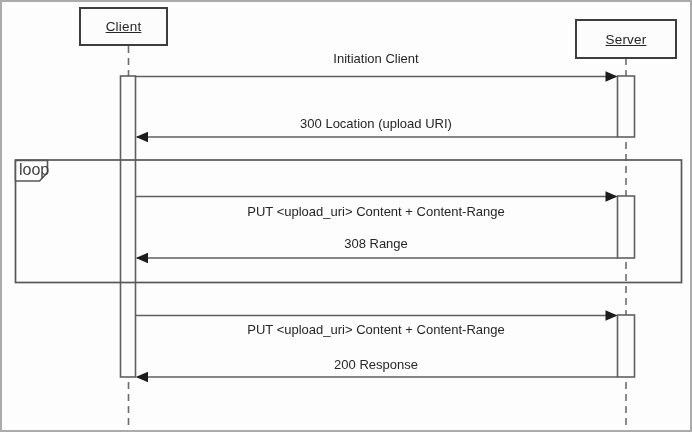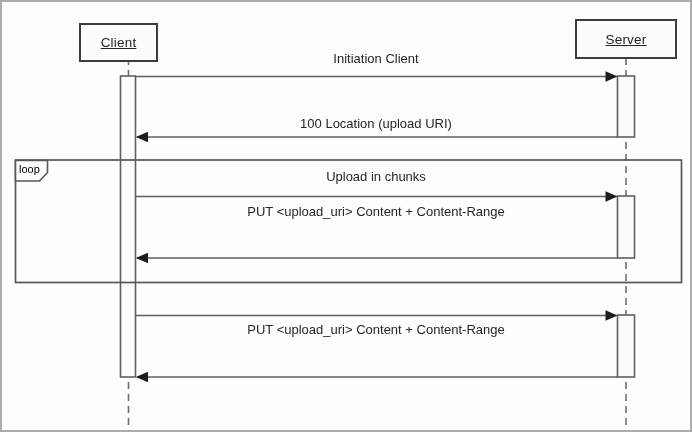--- a/index.html
+++ b/index.html
@@ -16,36 +16,36 @@
   .layer{position:absolute;left:0;top:0;width:692px;height:432px;}
   .actor{
     position:absolute;
     box-sizing:border-box;
     border:2px solid #3d3d3d;
     background:#fcfcfc;
     display:flex;align-items:center;justify-content:center;
     font-size:13.5px;
   }
   .actor span{text-decoration:underline;letter-spacing:.2px;}
-  .actor.client{left:77px;top:5px;width:79px;height:39px;margin-top:16px;}
+  .actor.client{left:77px;top:5px;width:89px;height:39px;}
   .actor.server{left:573px;top:17px;width:102px;height:40px;}
   .msg{
     position:absolute;
     left:133px;width:482px;
     text-align:center;
     font-size:13px;
     line-height:15px;
     white-space:nowrap;
   }
   .loop-op{
     position:absolute;
     left:17px;top:160px;
-    font-size:11px;
+    font-size:16px;
     line-height:15px;
-    color:#000000;
+    color:#404040;
   }
 </style>
 </head>
 <body>
 
 <div class="stage">
 
   <svg class="layer" viewBox="0 0 692 432">
 
     <line x1="126.5" y1="44" x2="126.5" y2="429" stroke="#6e6e6e" stroke-width="1.6" stroke-dasharray="7 5"></line>
@@ -78,20 +78,21 @@
   <div class="actor client">
     <span>Client</span>
   </div>
   <div class="actor server">
     <span>Server</span>
   </div>
 
   <div class="loop-op">loop</div>
 
   <div class="msg" style="top:49px">Initiation Client</div>
-  <div class="msg" style="top:114px">100 Location (upload URI)</div>
+  <div class="msg" style="top:114px">300 Location (upload URI)</div>
 
-  <div class="msg" style="top:167px">Upload in chunks</div>
   <div class="msg" style="top:202px">PUT &lt;upload_uri&gt; Content + Content-Range</div>
+  <div class="msg" style="top:234px">308 Range</div>
 
   <div class="msg" style="top:320px">PUT &lt;upload_uri&gt; Content + Content-Range</div>
+  <div class="msg" style="top:355px">200 Response</div>
 
 </div>
 
 </body></html>

